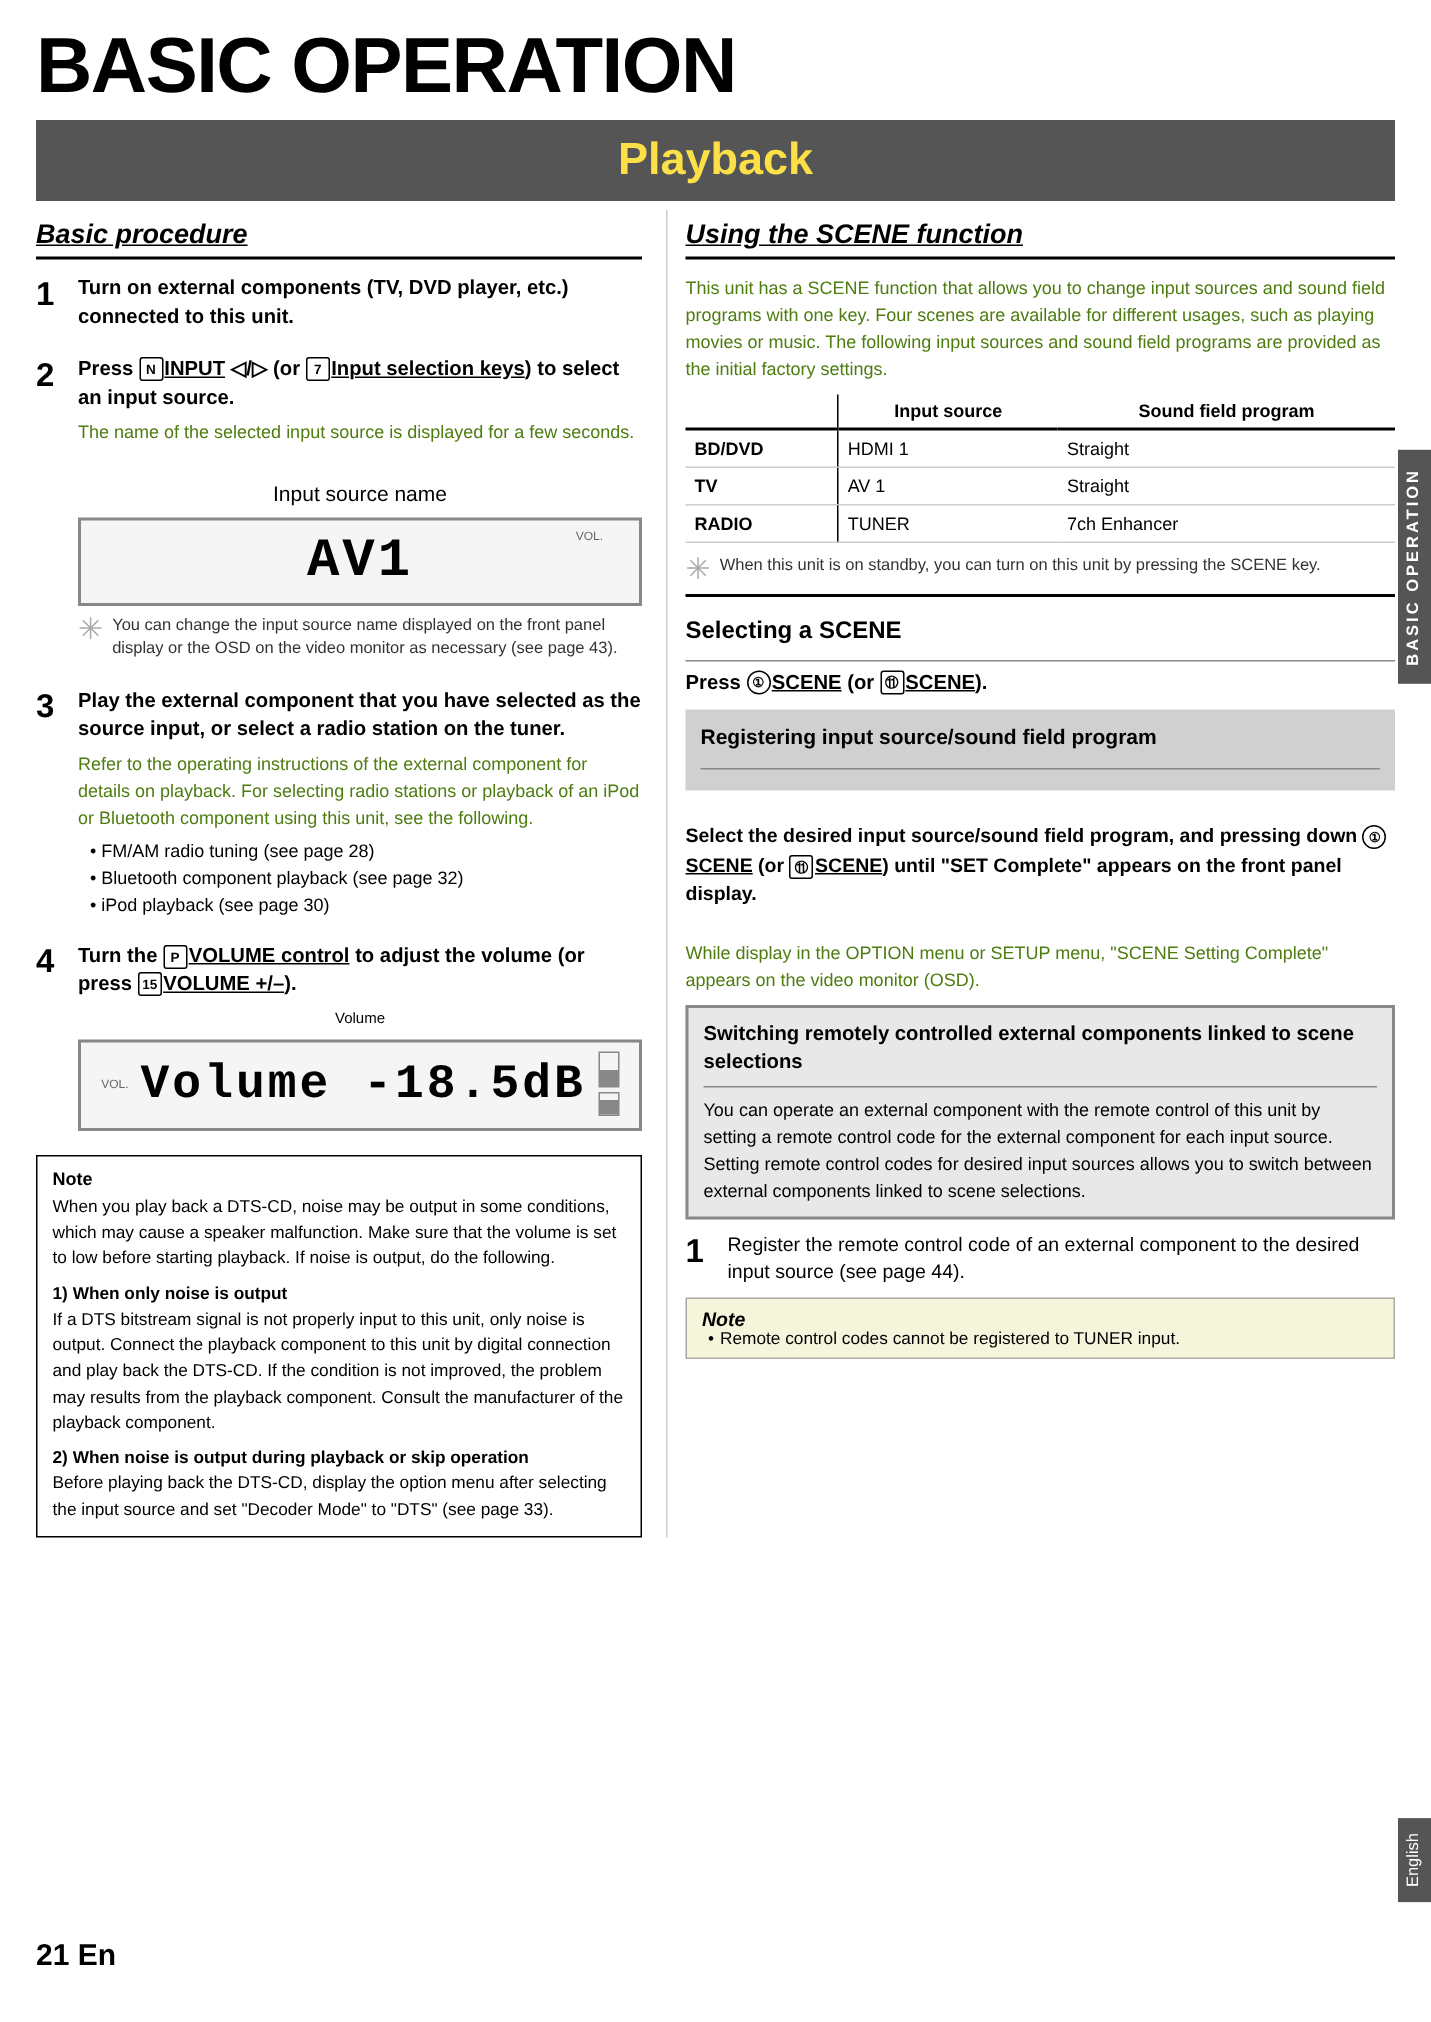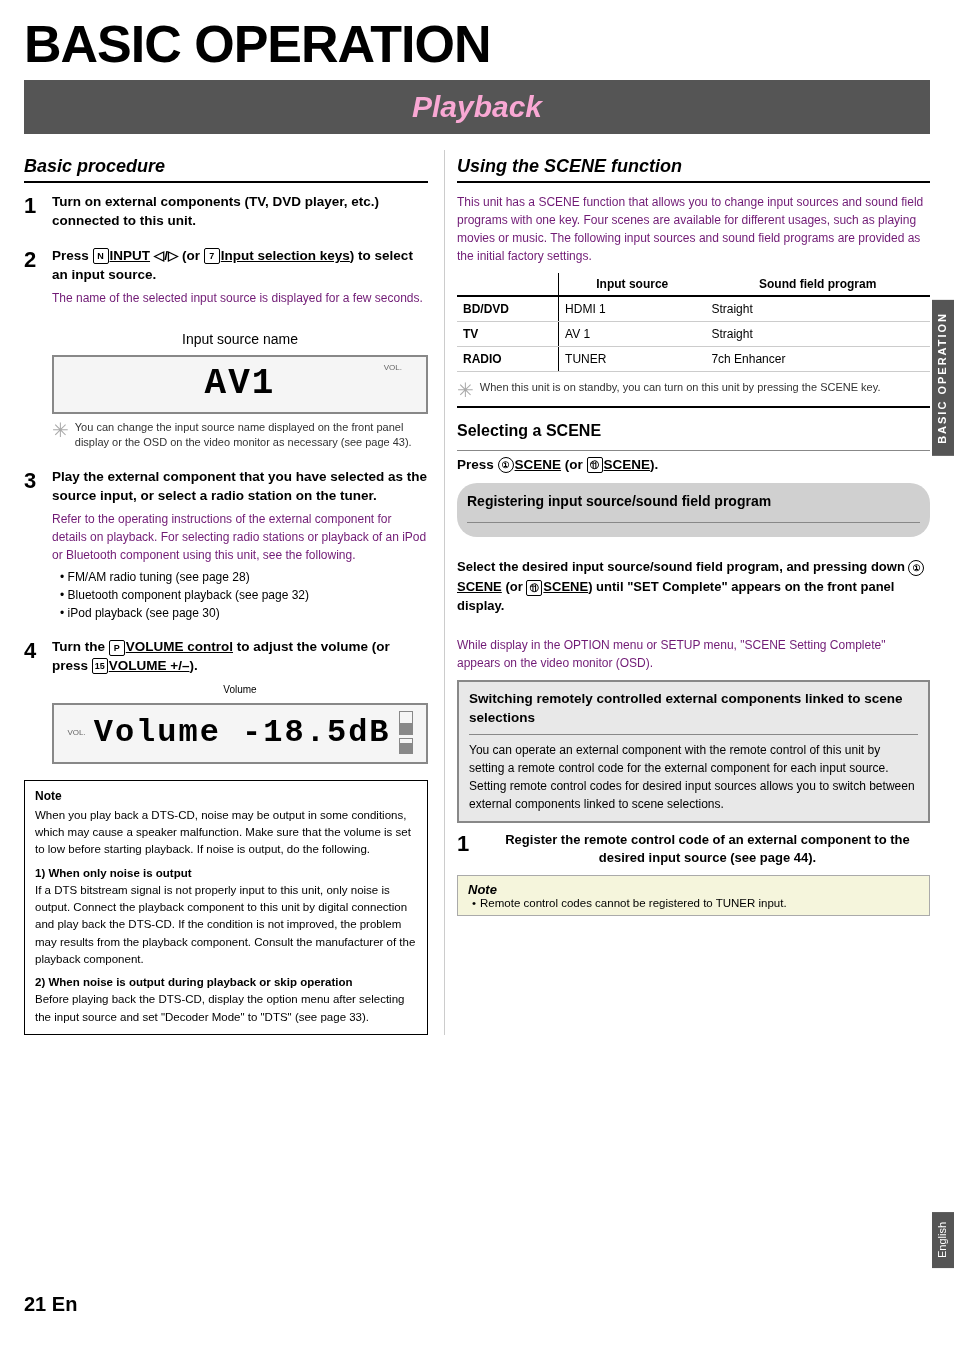--- a/index.html
+++ b/index.html
@@ -18,27 +18,26 @@
       font-size: 52px;
       font-weight: 900;
       padding: 18px 24px 10px 24px;
       letter-spacing: -1px;
       line-height: 1;
     }
 
     
     .playback-banner {
       background: #555;
-      color: #f9a8d4;
+      color: #fde047;
       text-align: center;
       font-size: 30px;
       font-weight: bold;
       padding: 10px 0;
-      margin: 0 24px 16px 24px;
-      font-style: italic;
+      margin: 0 24px 6px 24px;
     }
 
     
     .content-area {
       display: flex;
       padding: 0 24px;
       gap: 0;
     }
 
     
@@ -57,20 +56,21 @@
 
     
     .section-heading {
       font-style: italic;
       font-weight: bold;
       font-size: 18px;
       color: #000;
       border-bottom: 2px solid #000;
       padding: 6px 0 4px 0;
       margin-bottom: 10px;
+      text-decoration: underline;
     }
 
     
     .step {
       display: flex;
       margin-bottom: 12px;
       align-items: flex-start;
     }
     .step-number {
       font-size: 22px;
@@ -84,21 +84,21 @@
     }
     .step-title {
       font-size: 13.5px;
       font-weight: bold;
       line-height: 1.4;
       margin-bottom: 4px;
     }
     .step-body {
       font-size: 12px;
       line-height: 1.5;
-      color: #701a75;
+      color: #4d7c0f;
     }
 
     
     .key-bold {
       font-weight: 900;
       text-decoration: underline;
     }
     .key-circle {
       display: inline-block;
       border: 1.5px solid #000;
@@ -246,21 +246,20 @@
     }
 
     
     .register-box {
       background: #d0d0d0;
       padding: 8px 10px;
       margin: 8px 0;
       font-size: 12.5px;
       font-weight: bold;
       line-height: 1.5;
-      border-radius: 20px;
     }
 
     
     .switching-box {
       border: 2px solid #888;
       background: #e8e8e8;
       padding: 8px 10px;
       margin: 8px 0;
     }
     .switching-title {
@@ -285,24 +284,23 @@
       align-items: flex-start;
     }
     .right-step-number {
       font-size: 22px;
       font-weight: bold;
       min-width: 28px;
       line-height: 1.2;
     }
     .right-step-content {
       flex: 1;
-      font-weight: bold;
+      font-weight: normal;
       font-size: 13px;
       line-height: 1.4;
-      text-align: center;
     }
 
     
     .note-italic-box {
       background: #f5f5dc;
       border: 1.5px solid #aaa;
       padding: 6px 10px;
       font-size: 11.5px;
       margin: 8px 0;
     }

